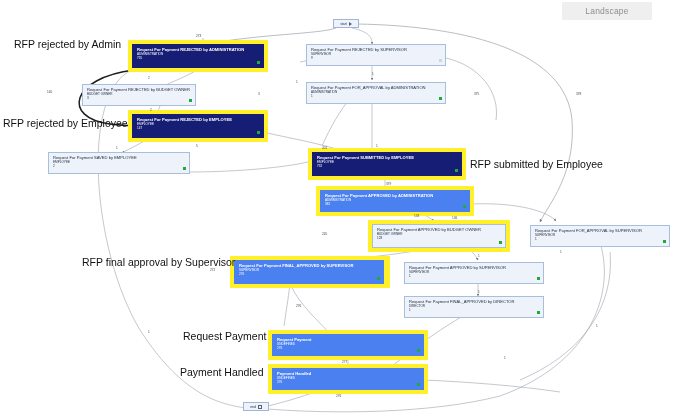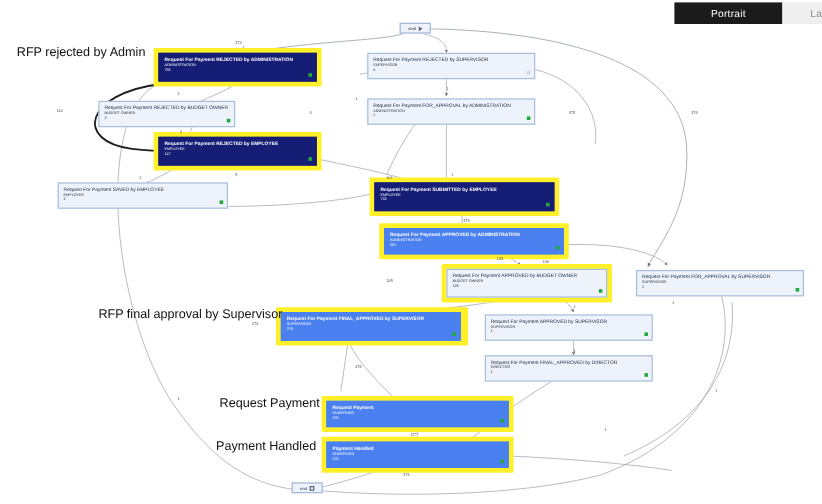--- a/index.html
+++ b/index.html
@@ -289,22 +289,23 @@
   <div class="elabel" style="left:210px;top:268px;">272</div>
   <div class="elabel" style="left:296px;top:304px;">276</div>
   <div class="elabel" style="left:560px;top:250px;">1</div>
   <div class="elabel" style="left:342px;top:360px;">277</div>
   <div class="elabel" style="left:336px;top:394px;">276</div>
   <div class="elabel" style="left:596px;top:324px;">1</div>
   <div class="elabel" style="left:504px;top:356px;">1</div>
   <div class="elabel" style="left:148px;top:330px;">1</div>
 
   <div class="callout" style="left:14px;top:38px;">RFP rejected by Admin</div>
+  <div class="callout" style="left:3px;top:117px;">RFP rejected by Employee</div>
+  <div class="callout" style="left:470px;top:158px;">RFP submitted by Employee</div>
   <div class="callout" style="left:82px;top:256px;">RFP final approval by Supervisor</div>
   <div class="callout" style="left:183px;top:330px;">Request Payment</div>
   <div class="callout" style="left:180px;top:366px;">Payment Handled</div>
 
   <div class="toggle-group">
-    <div class="toggle-btn active">Portrait</div>
     <div class="toggle-btn inactive">Landscape</div>
   </div>
 
 </div>
 
 </body></html>

